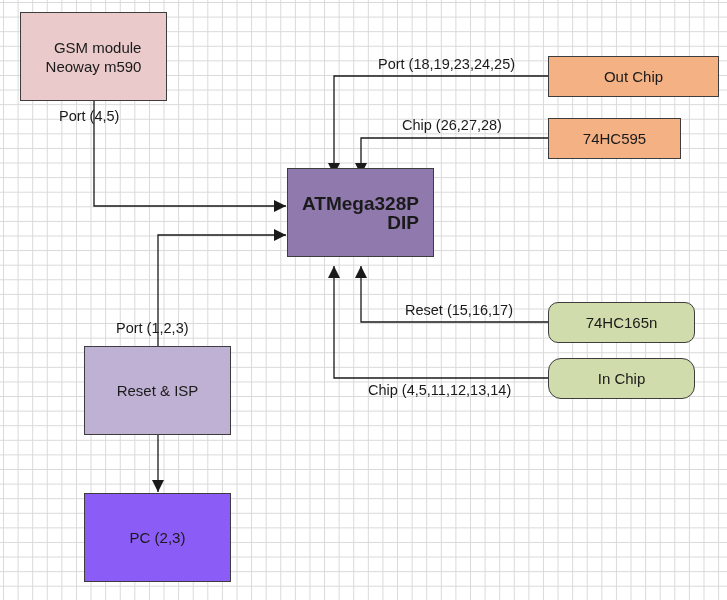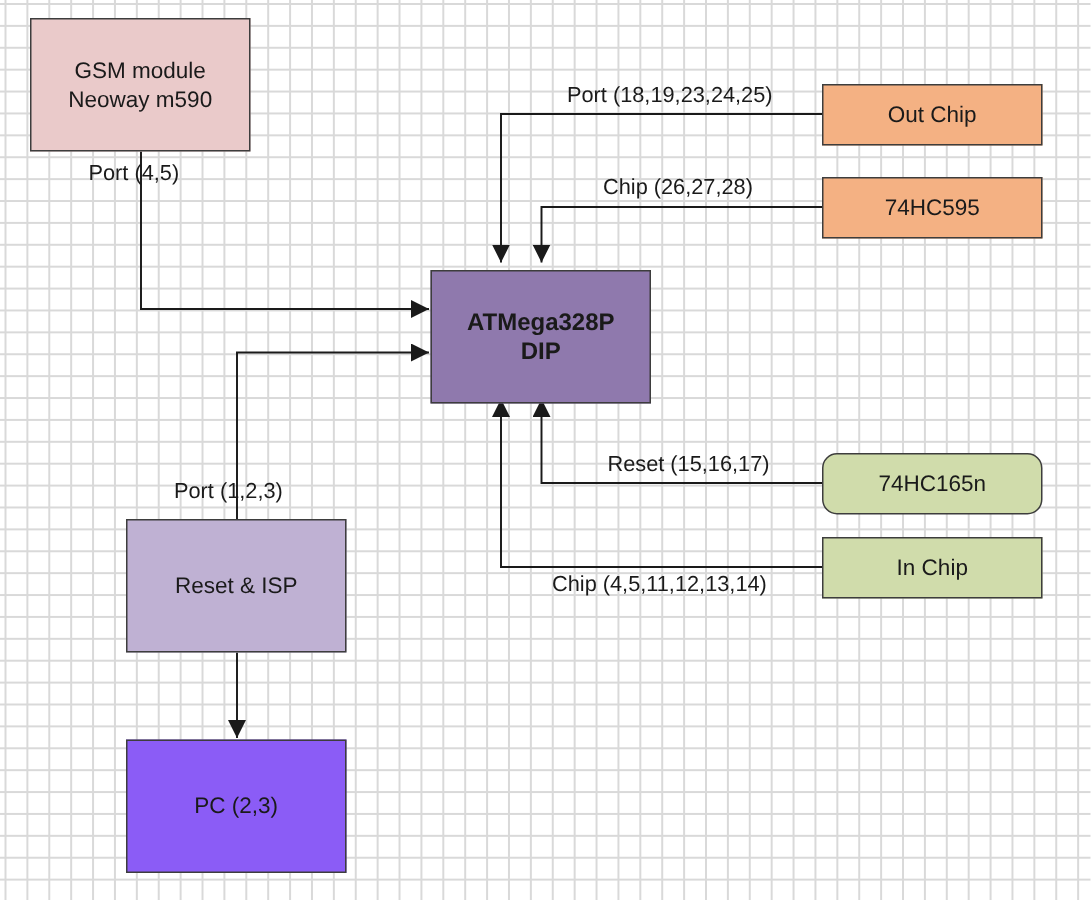--- a/index.html
+++ b/index.html
@@ -12,30 +12,30 @@
     background-size: 14.6px 14.6px;
     background-position: 3px 2px;
     font-family: "Liberation Sans", sans-serif;
     color: #1a1a1a;
   }
   #canvas { position: absolute; left: 0; top: 0; width: 727px; height: 600px; }
   .node {
     position: absolute; box-sizing: border-box;
     border: 1.5px solid #3d3d3d;
     display: flex; align-items: center; justify-content: center;
-    text-align: center; font-size: 15px; line-height: 19px; color: #1a1a1a;
+    text-align: right; font-size: 15px; line-height: 19px; color: #1a1a1a;
     white-space: pre-line;
   }
   .lbl { position: absolute; font-size: 14.5px; color: #1a1a1a; white-space: nowrap; text-align: center; }
   #n-gsm { left: 20px; top: 12px; width: 147px; height: 89px; }
-  #n-mcu { left: 287px; top: 180px; width: 147px; height: 89px; font-weight: bold; font-size: 16px; }
-  #n-out { left: 548px; top: 56px; width: 147px; height: 41px; }
-  #n-595 { left: 548px; top: 118px; width: 147px; height: 41px; }
+  #n-mcu { left: 287px; top: 168px; width: 147px; height: 89px; font-weight: bold; font-size: 19px; }
+  #n-out { left: 548px; top: 56px; width: 171px; height: 41px; }
+  #n-595 { left: 548px; top: 118px; width: 133px; height: 41px; }
   #n-165 { left: 548px; top: 302px; width: 147px; height: 41px; }
-  #n-in  { left: 548px; top: 358px; width: 147px; height: 41px; }
+  #n-in  { left: 548px; top: 358px; width: 147px; height: 41px; border-radius: 13px; }
   #n-isp { left: 84px; top: 346px; width: 147px; height: 89px; }
   #n-pc  { left: 84px; top: 493px; width: 147px; height: 89px; }
 
   #l-gsm { left: 59px; top: 108px; }
   #l-out { left: 378px; top: 56px; }
   #l-595 { left: 402px; top: 117px; }
   #l-165 { left: 405px; top: 302px; }
   #l-in  { left: 368px; top: 382px; }
   #l-isp { left: 116px; top: 320px; }
 </style>

